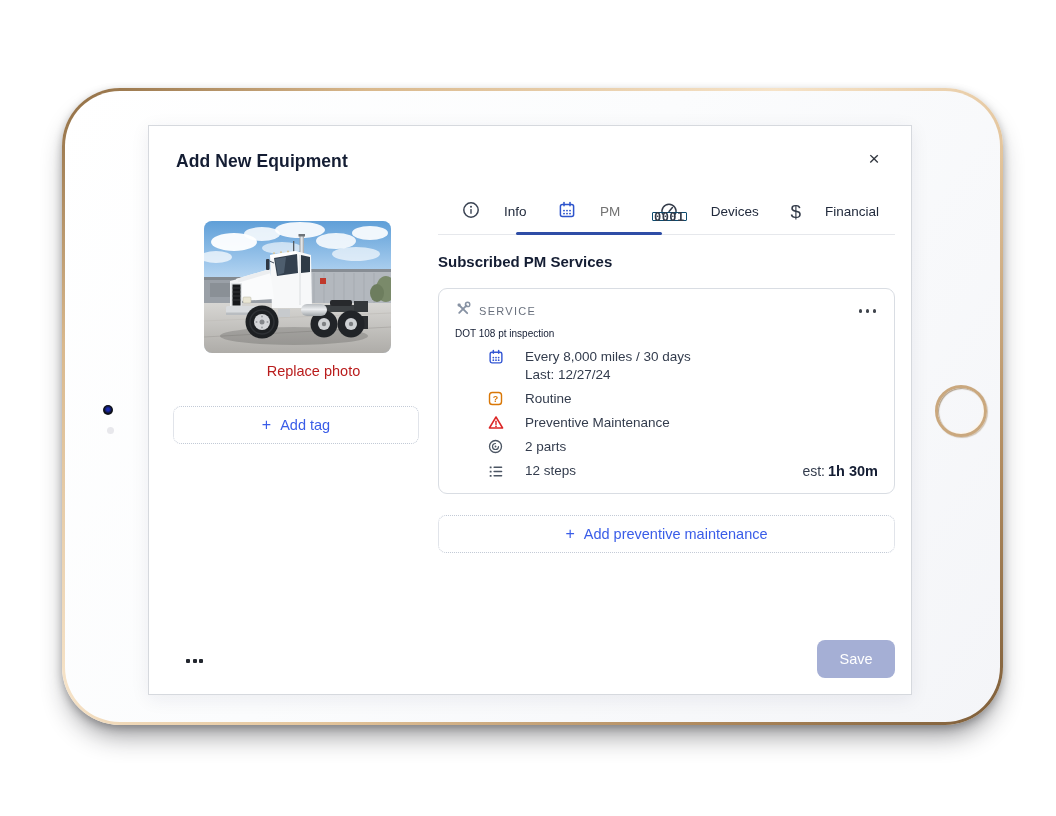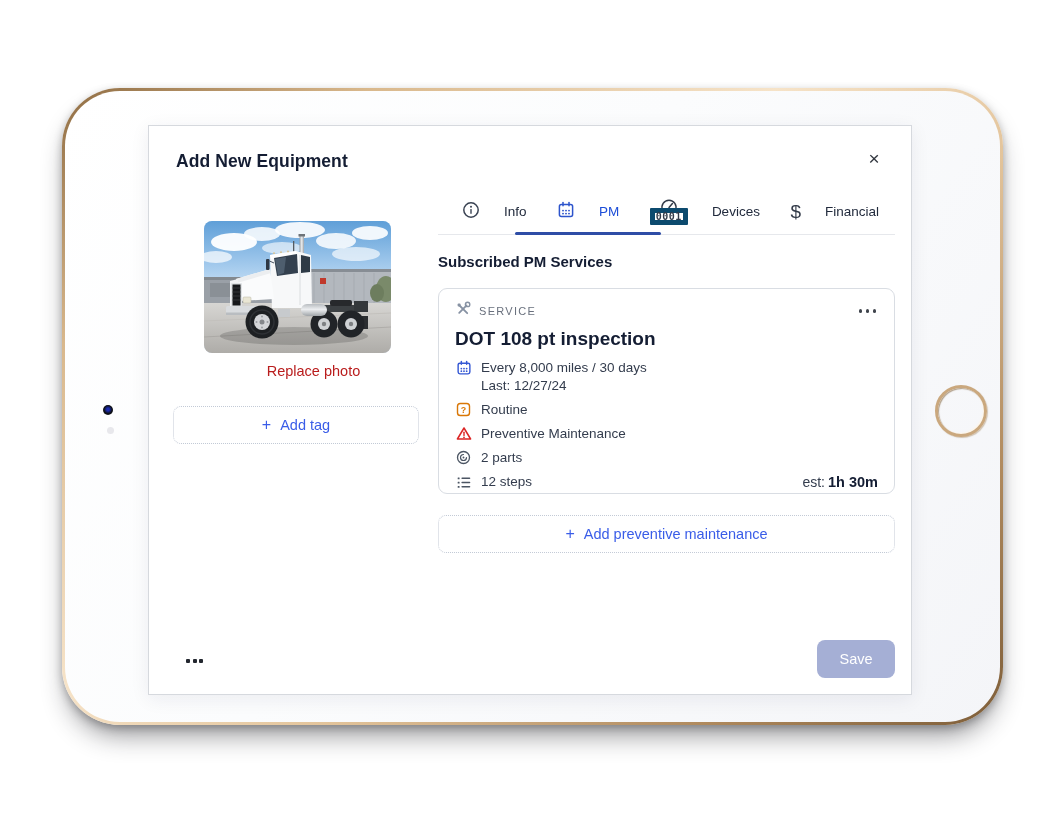--- a/index.html
+++ b/index.html
@@ -49,40 +49,40 @@
   .add-tag { position:absolute; left:24px; top:280px; width:246px; height:38px; }
   .plus-glyph { font-size:16px; font-weight:500; line-height:1; }
 
   
   .right-col { position:absolute; left:289px; top:0; width:457px; }
   .tabs { position:absolute; left:0; top:62px; width:457px; height:47px; display:flex; align-items:center;
     justify-content:space-between; padding:0 12px 0 20px; border-bottom:1px solid #e6e8ec; }
   .tab { display:flex; align-items:center; gap:24px; height:100%; padding:0 4px; position:relative;
     font-size:13.5px; font-weight:500; color:#222b3d; background:transparent; border:none; cursor:pointer;
     font-family:"Liberation Sans",sans-serif; }
-  .tab.active { color:#1d4ed8; }
+  .tab.active { color:#737373; }
   .tab.active::after { content:""; position:absolute; left:-38px; right:-38px; bottom:-1px; height:3.5px;
     background:#2e4da6; border-radius:2px; }
-  .tab .odo { display:block; font-size:10px; font-weight:700; letter-spacing:.5px; color:#333b49;
+  .tab .odo { display:block; font-size:12px; font-weight:700; letter-spacing:.5px; color:#333b49;
     font-family:"DejaVu Sans Mono",monospace; line-height:4px; margin-top:-3px; text-align:center;
-    border:5px solid #0c4a6e; border-radius:1px; padding:2px 1px 1px; }
+    border:1px solid #0c4a6e; border-radius:1px; padding:2px 1px 1px; }
   .gauge-wrap { display:flex; flex-direction:column; align-items:center; }
 
   .section-heading { position:absolute; left:0; top:127px; font-size:15px; font-weight:700; color:#141d33; }
 
   .card { position:absolute; left:0; top:162px; width:457px; height:206px;
     border:1px solid #d9dde3; border-radius:9px; background:#fff; padding:12px 16px 12px; }
   .card-header { display:flex; align-items:center; gap:8px; }
   .card-type { font-size:11px; font-weight:500; letter-spacing:1.3px; color:#69707d; }
   .menu-dots { margin-left:auto; display:flex; gap:3.5px; border:none; background:transparent; cursor:pointer; padding:4px 2px; }
   .menu-dots i, .footer-dots i { width:3.5px; height:3.5px; border-radius:50%; background:#3f444c; display:block; }
-  .card-title { margin-top:7px; font-size:19px; font-weight:700; color:#141d33; }
+  .card-title { margin-top:7px; font-size:10px; font-weight:400; color:#141d33; }
   .card-sub { margin-top:3px; font-size:13.5px; color:#5d6b82; }
   .details { margin-top:9px; display:flex; flex-direction:column; gap:6.5px; }
-  .drow { display:flex; align-items:flex-start; gap:9px; font-size:13.5px; color:#333c4d; line-height:1.3; }
+  .drow { display:flex; align-items:flex-start; gap:21px; font-size:13.5px; color:#333c4d; line-height:1.3;margin-left:32px; }
   .drow .ic { width:17px; display:flex; justify-content:center; flex-shrink:0; margin-top:1px; }
   .drow.last { align-items:center;text-align:right; }
   .est { margin-left:auto; font-size:14px; color:#333c4d; }
   .est b { font-size:14.5px; color:#141d33; font-weight:700; margin-left:3px; }
 
   .add-pm { position:absolute; left:0; top:389px; width:457px; height:38px; }
 
   
   .footer-dots { position:absolute; left:33px; top:529px; display:flex; gap:2.5px; border:none; background:transparent; cursor:pointer; padding:4px; }
   .footer-dots i { width:4px; height:4px; border-radius:1px; background:#23272f; }

